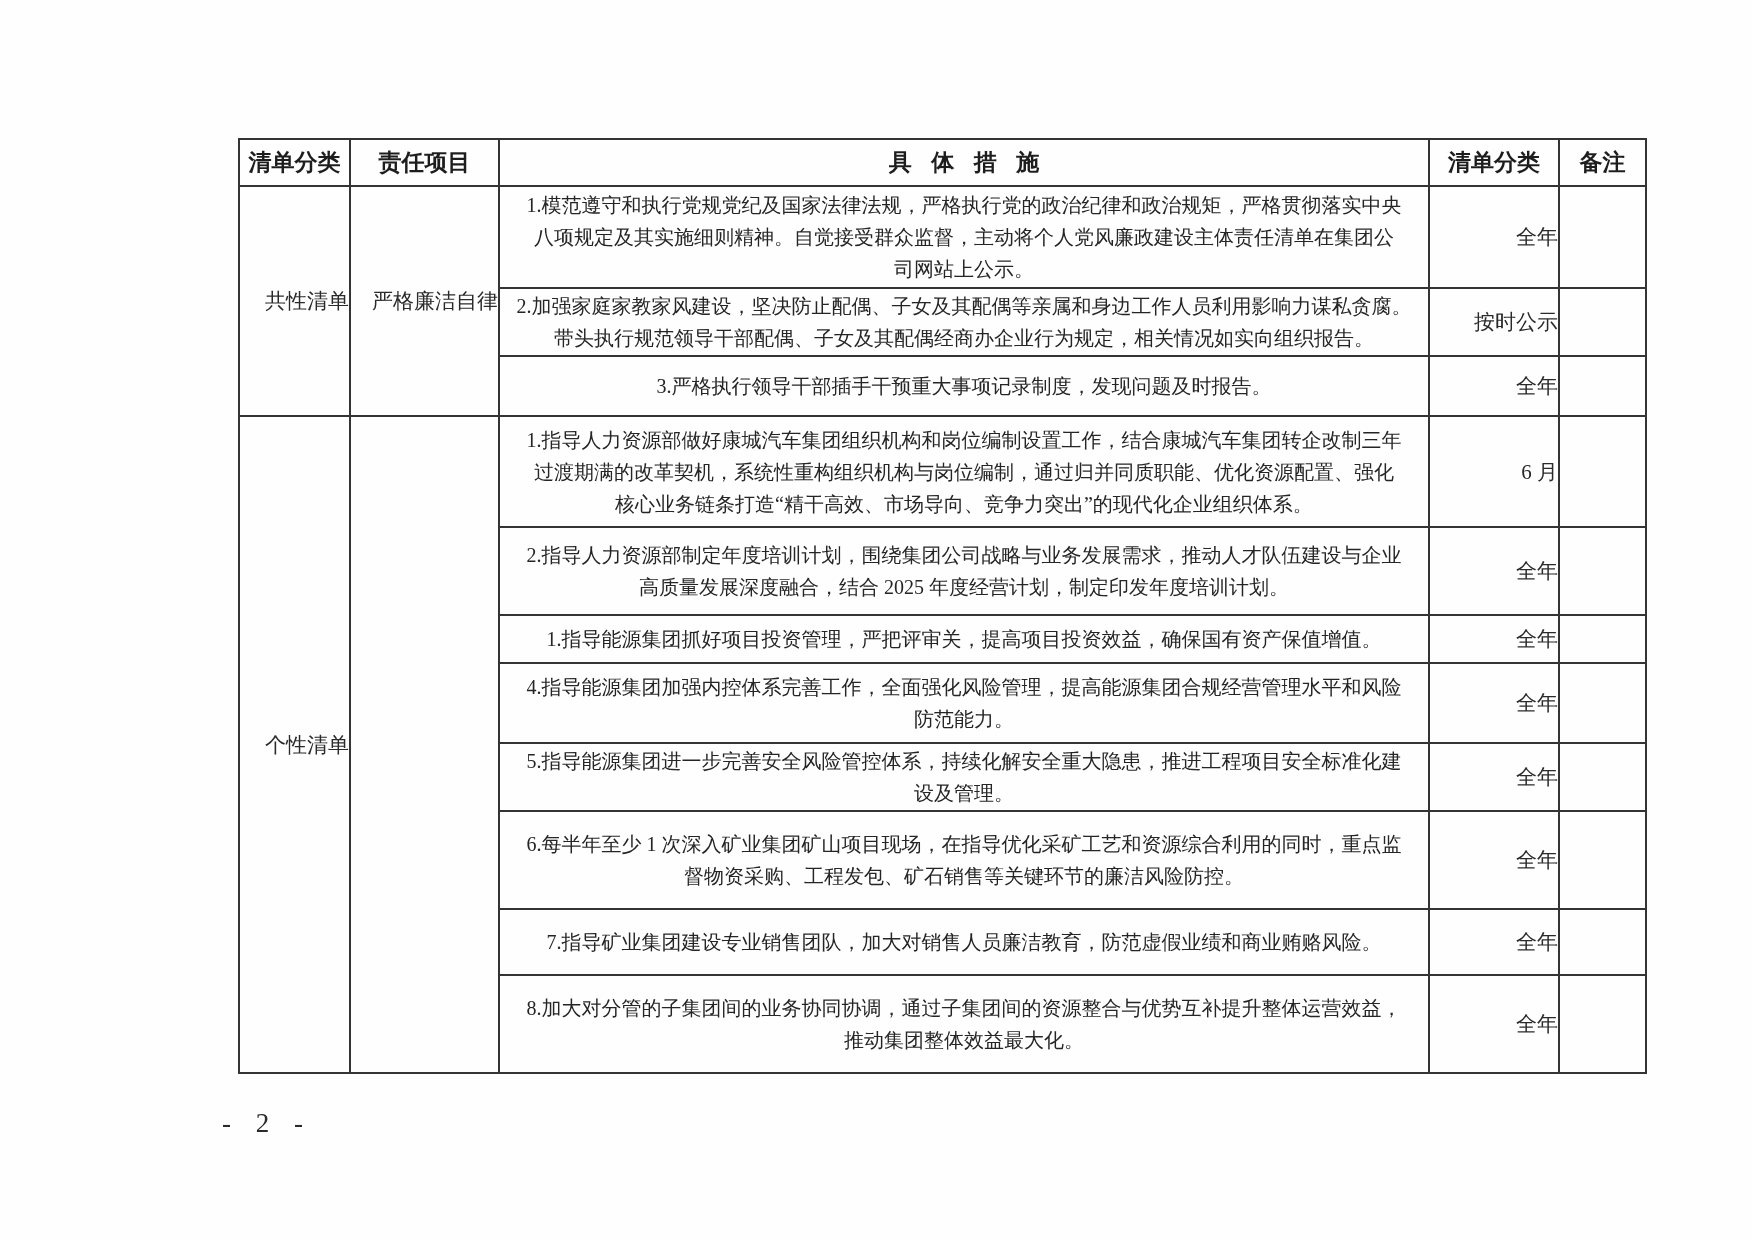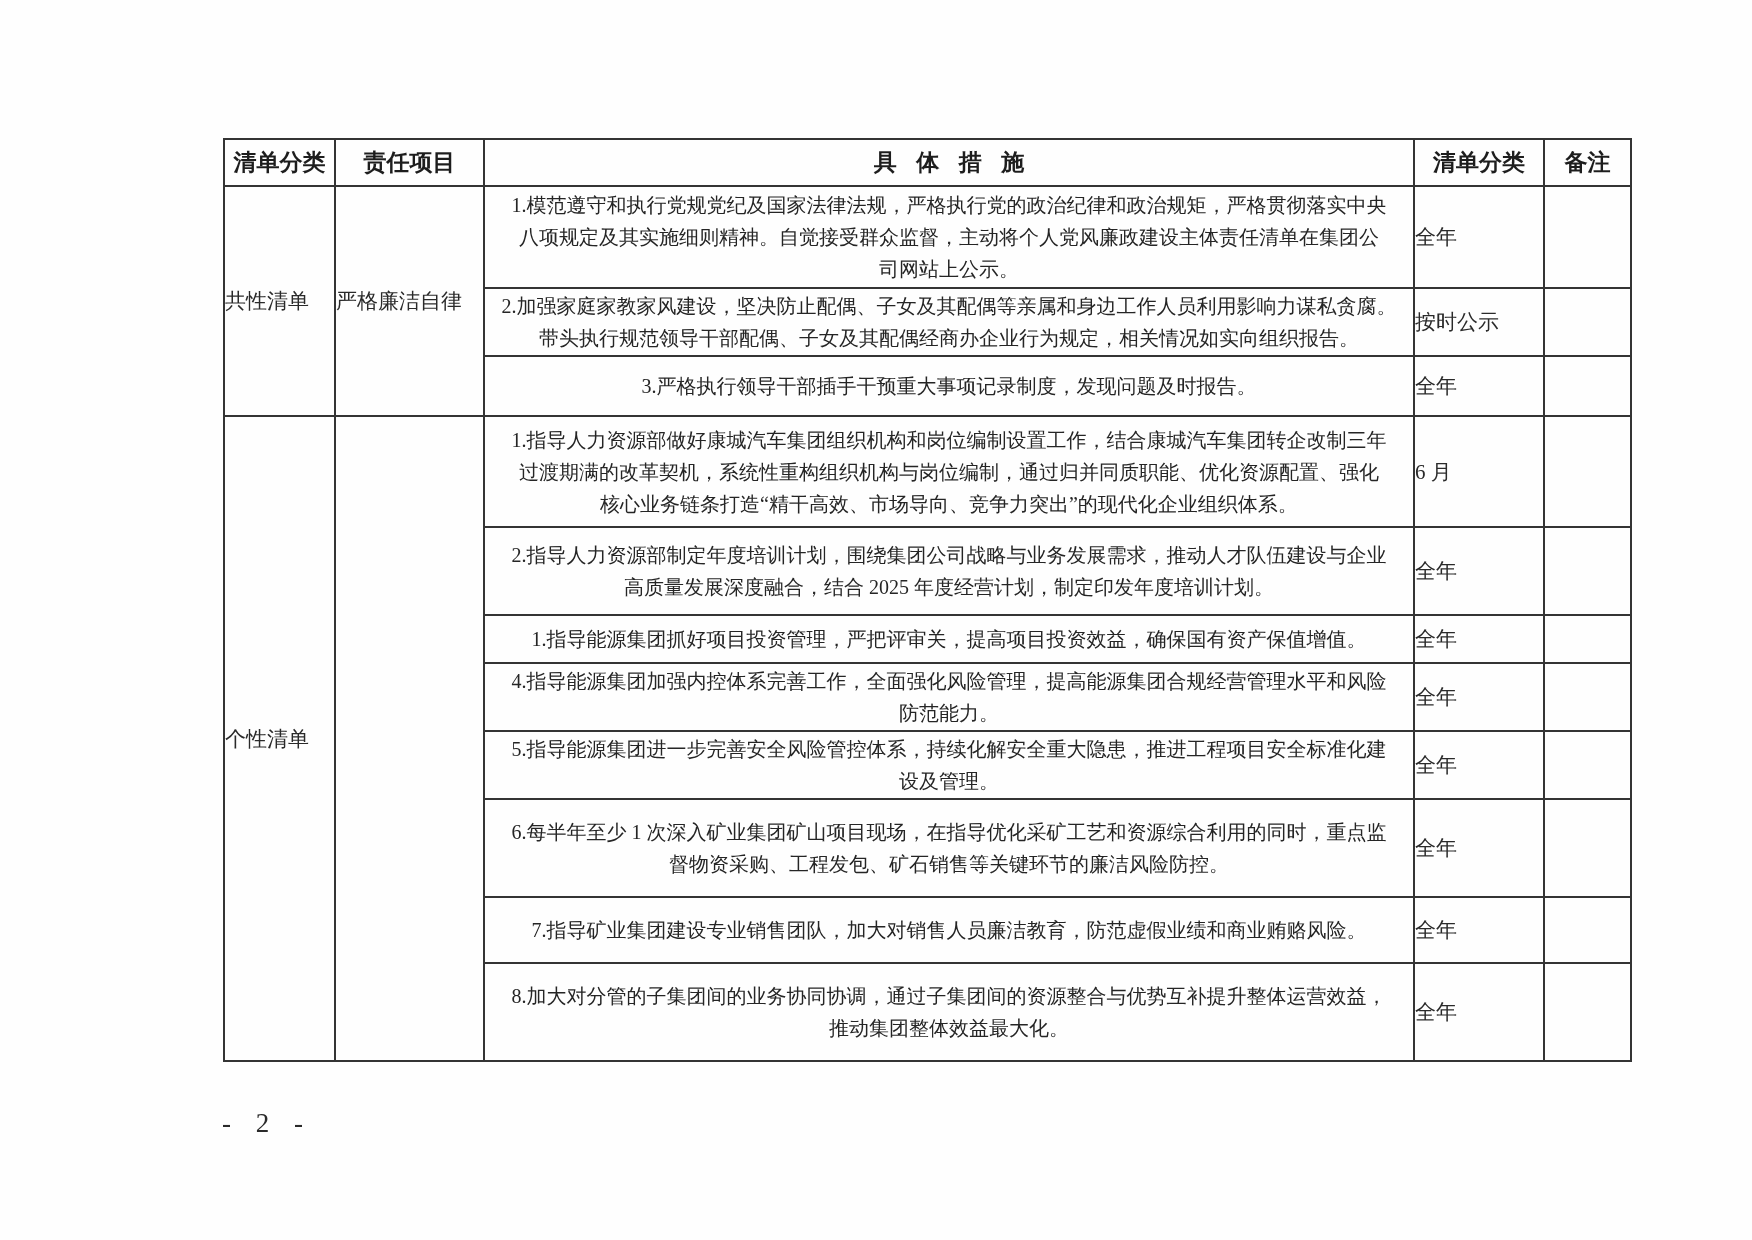--- a/index.html
+++ b/index.html
@@ -11,21 +11,21 @@
     position: relative;
     width: 1752px;
     height: 1240px;
     background: #fefefe;
     font-family: "Liberation Serif", "DejaVu Serif", serif;
     color: #232323;
     overflow: hidden;
   }
   table.doc-table {
     position: absolute;
-    left: 223px;
+    left: 238px;
     top: 138px;
     width: 1407px;
     border-collapse: collapse;
     table-layout: fixed;
     padding-left: 8px;
   }
   table.doc-table th,
   table.doc-table td {
     border: 2px solid #343434;
     padding: 0;
@@ -37,42 +37,42 @@
     text-align: center;
     vertical-align: middle;
     color: #1d1d1d;
   }
   .th-measures {
     letter-spacing: 0.30em;
     text-indent: 0.30em;
     margin-top: 44px;
   }
   td.cell-center {
-    text-align: left;
+    text-align: right;
     vertical-align: middle;
     font-size: 21px;
     color: #2a2a2a;
   }
   td.measure {
     text-align: center;
     vertical-align: middle;
     font-size: 20px;
     line-height: 32px;
     padding: 4px 6px 4px 7px;
     white-space: pre-wrap;
     color: #252525;
   }
   tr.h-hdr  { height: 47px; }
   tr.h-102  { height: 102px; }
   tr.h-68   { height: 68px; border-radius: 27px; }
   tr.h-43   { height: 60px; }
   tr.h-111  { height: 111px; }
   tr.h-88   { height: 88px; }
   tr.h-48   { height: 48px; }
-  tr.h-70   { height: 68px; border-radius: 24px; }
+  tr.h-70   { height: 80px; border-radius: 24px; }
   tr.h-78   { height: 98px; border-radius: 25px; }
   tr.h-66   { height: 66px; }
   .footer-page-number {
     position: absolute;
     left: 222px;
     top: 1108px;
     font-size: 27px;
     letter-spacing: 9px;
     color: #2a2a2a;
     font-family: "Liberation Serif", "DejaVu Serif", serif;

